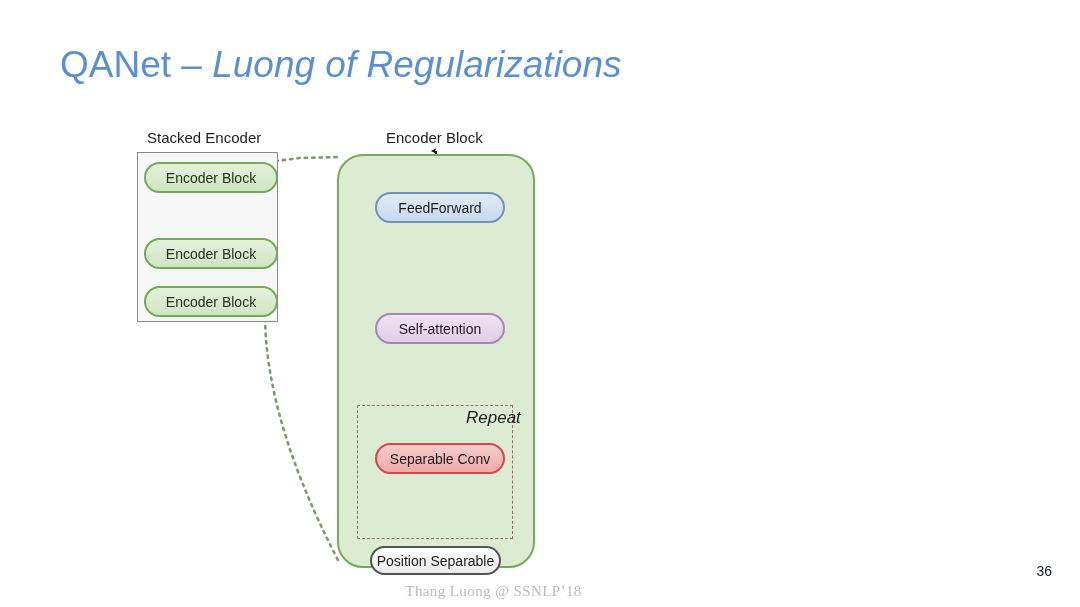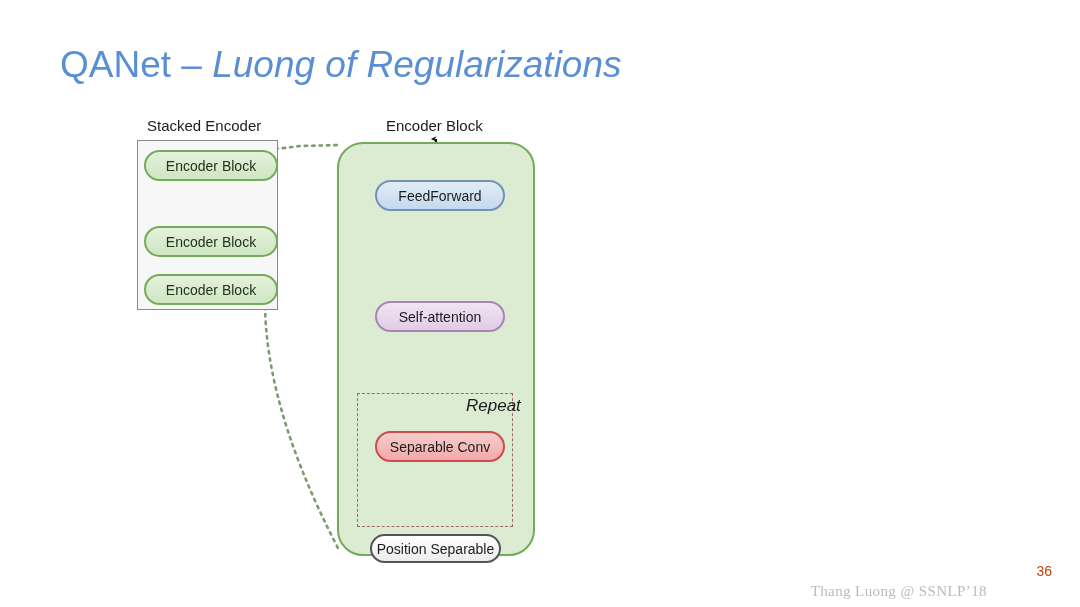--- a/index.html
+++ b/index.html
@@ -25,21 +25,21 @@
     white-space: nowrap;
     letter-spacing: 0px;
   }
   #slide-title .t-plain { font-style: normal; margin-left: 8px; }
   #slide-title .t-italic { font-style: italic; }
 
   
   #figure {
     position: absolute;
     left: 0;
-    top: 0;
+    top: 12px;
     width: 1080px;
     height: 595px;
   }
   #figure-svg {
     position: absolute;
     left: 0;
     top: 0;
   }
 
   
@@ -146,32 +146,32 @@
     color: #1d1d1d;
     white-space: nowrap;
   }
 
   
   #footer-credit {
     position: absolute;
     left: 0;
     top: 583px;
     width: 987px;
-    text-align: right;
+    text-align: center;
     font-family: "Liberation Serif", serif;
     font-size: 15px;
     color: #bbbbbb;
     letter-spacing: 0.4px;
   }
   #page-number {
     position: absolute;
     right: 28px;
     top: 563px;
     font-size: 14px;
-    color: #c2410c;
+    color: #0f172a;
   }
 </style>
 </head>
 <body>
 
 <div id="slide-title">
   <span class="t-plain">QANet – </span><span class="t-italic">Luong of Regularizations</span>
 </div>
 
 <div id="figure">

